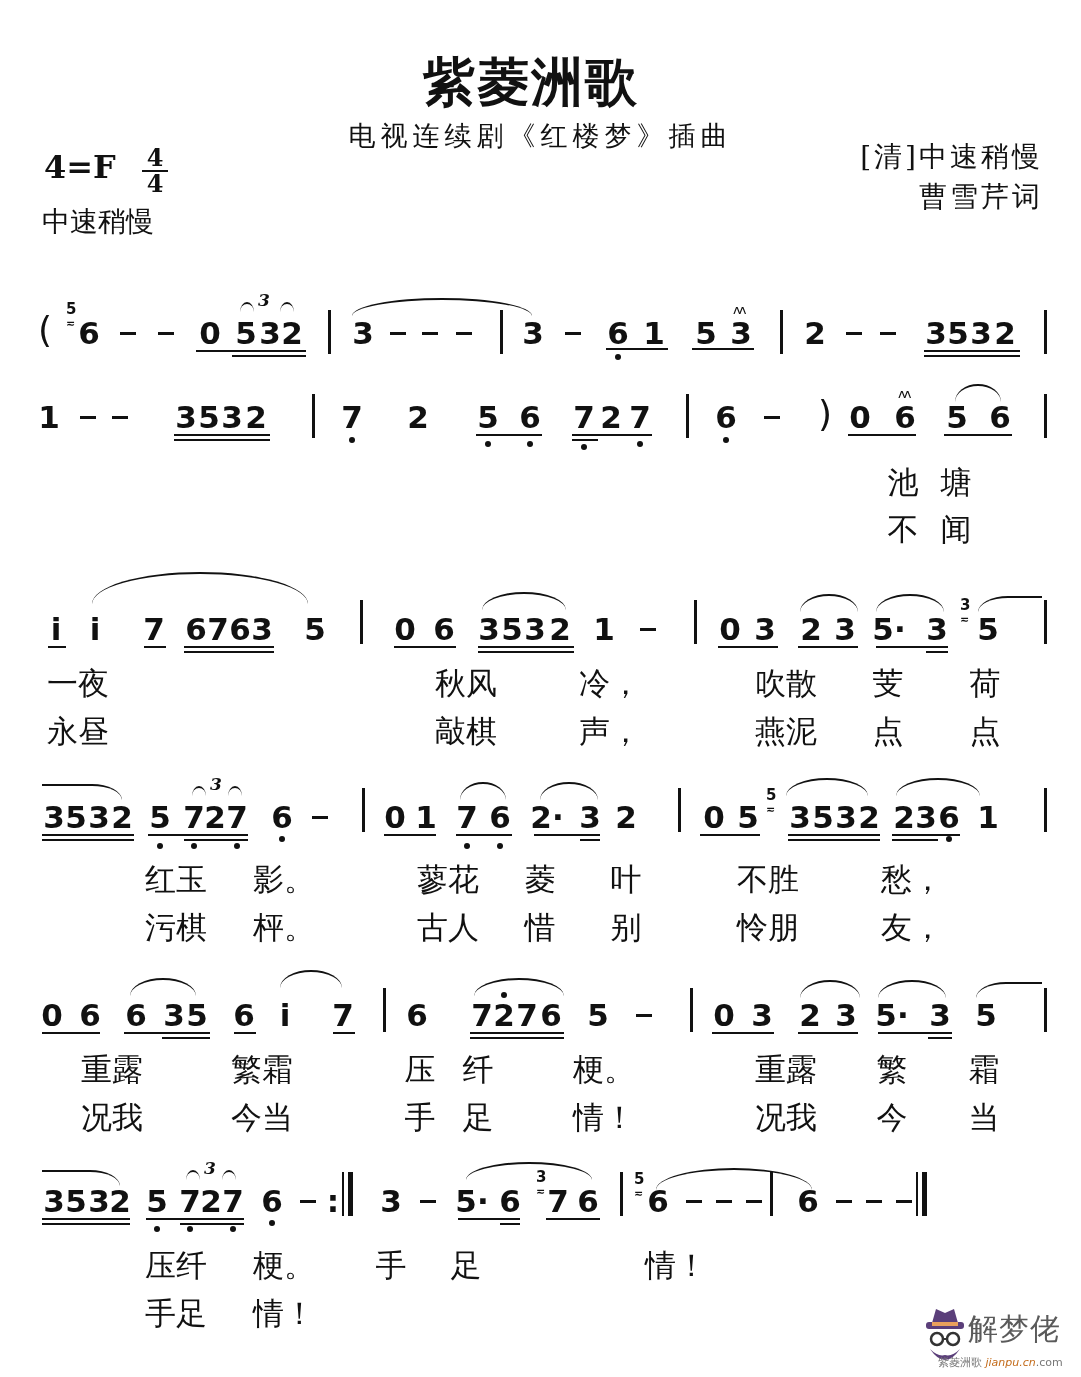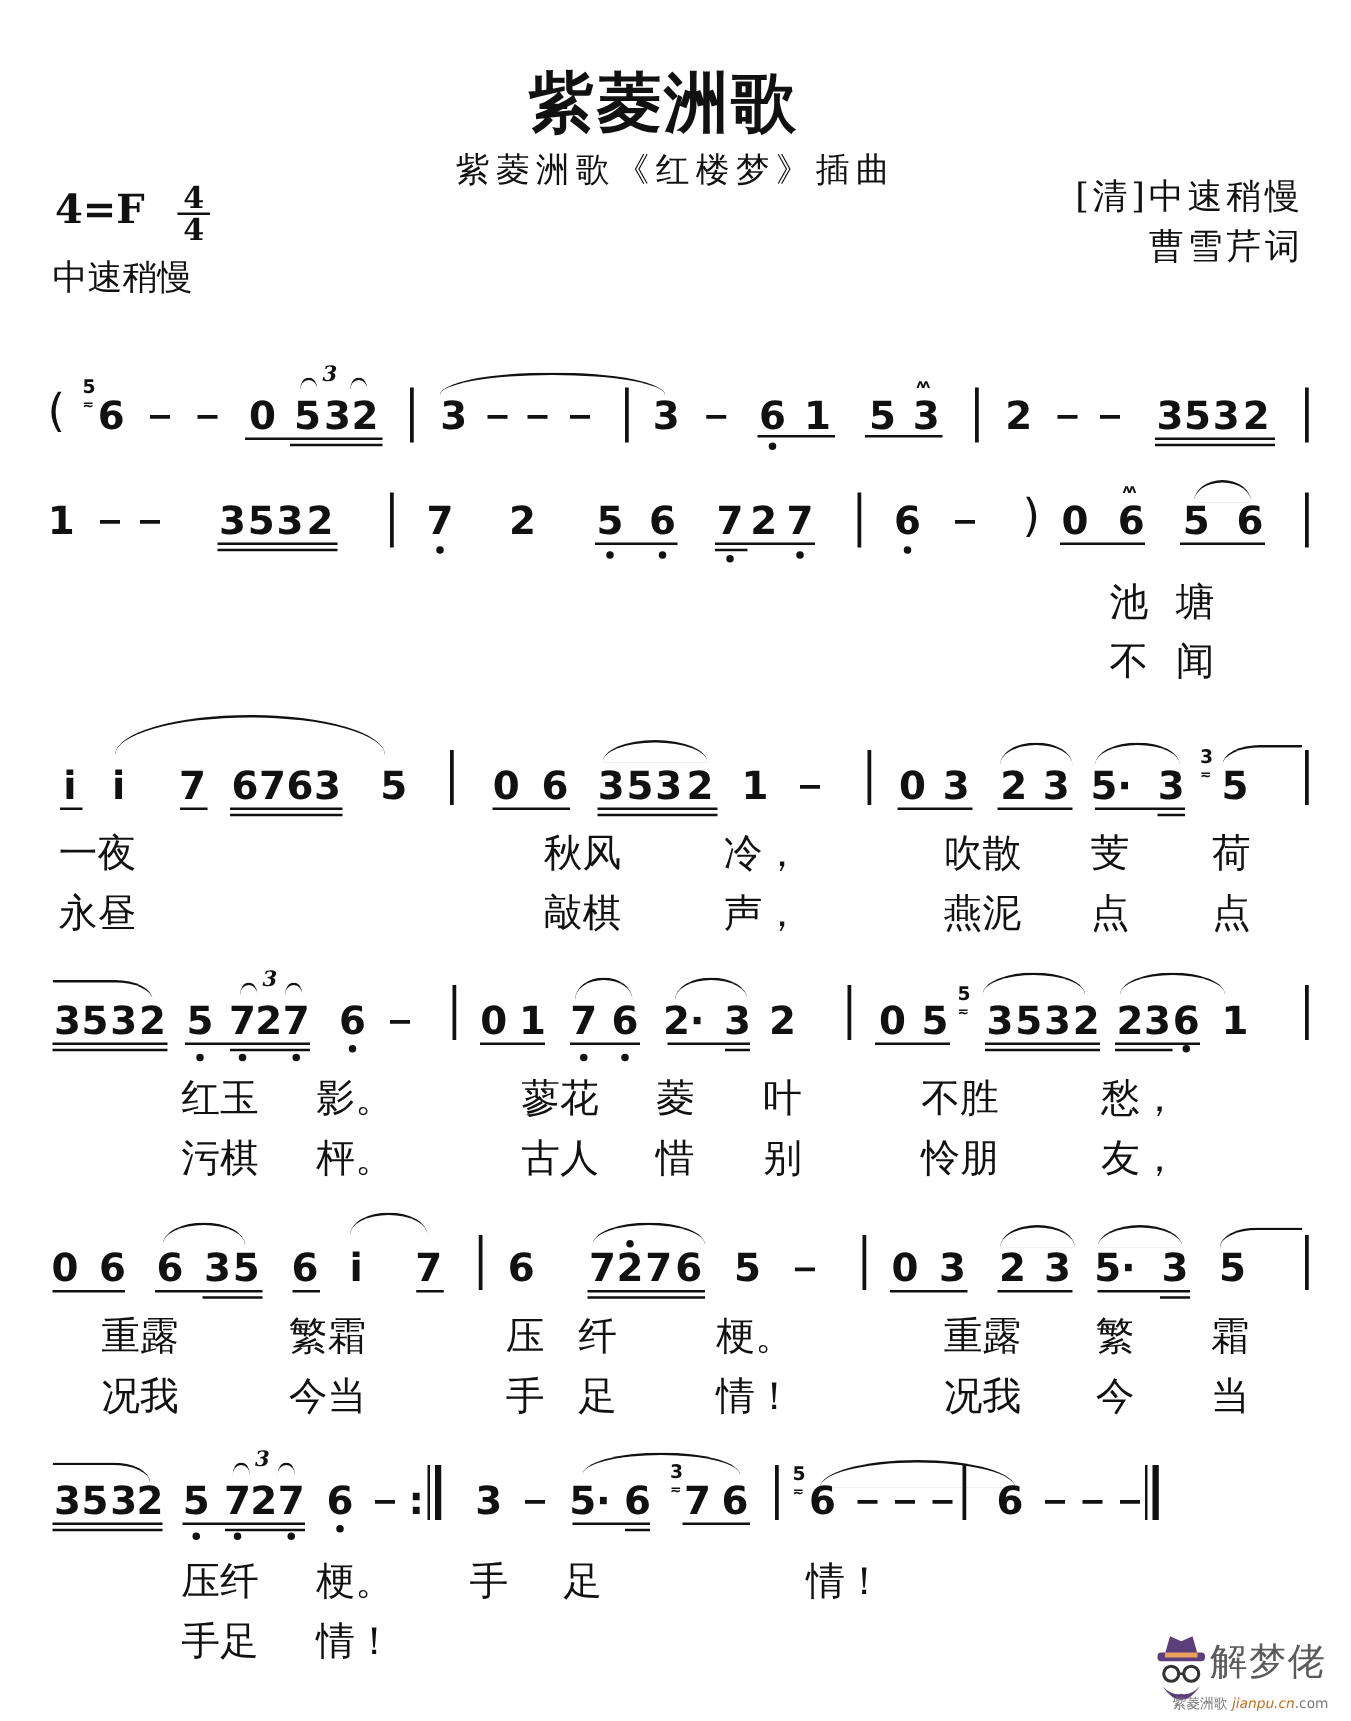--- a/index.html
+++ b/index.html
@@ -16,32 +16,32 @@
   .dash{position:absolute;height:3px;width:16px;background:#111;}
   .bar{position:absolute;width:3px;background:#111;height:44px;}
   .ul{position:absolute;height:2px;background:#111;}
   .dot{position:absolute;width:6px;height:6px;border-radius:50%;background:#111;}
   .lyric{position:absolute;font-size:31px;line-height:34px;transform:translateX(-50%);white-space:nowrap;}
   .grace{position:absolute;font-size:15px;font-weight:bold;line-height:15px;}
   .slur{position:absolute;border-top:2px solid #111;border-radius:50% 50% 0 0 / 100% 100% 0 0;height:16px;}
   .tie-open{position:absolute;border-top:2px solid #111;border-top-left-radius:30px 16px;height:14px;}
   .tie-close{position:absolute;border-top:2px solid #111;border-top-right-radius:30px 16px;height:14px;}
   .trip{position:absolute;font-size:17px;font-weight:bold;font-style:italic;font-family:"DejaVu Serif",serif;}
-  .trill{position:absolute;font-size:10px;font-weight:bold;letter-spacing:-2px;}
+  .trill{position:absolute;font-size:13px;font-weight:normal;letter-spacing:-2px;}
   .paren{position:absolute;font-size:36px;line-height:36px;}
   .wm{position:absolute;left:920px;top:1305px;width:160px;height:70px;}
   .wm .txt{position:absolute;left:48px;top:4px;font-size:30px;color:#5a5a5a;letter-spacing:1px;}
   .wm .sub{position:absolute;left:18px;top:50px;font-size:11px;color:#777;white-space:nowrap;}
   .wm .sub b{color:#c36b1a;font-weight:normal;font-style:italic;}
 </style>
 </head>
 <body>
 
 <div class="abs title">紫菱洲歌</div>
-<div class="abs subtitle">紫菱洲歌《红楼梦》插曲</div>
+<div class="abs subtitle">电视连续剧《红楼梦》插曲</div>
 <div class="abs key">4=F</div>
 <div class="abs meter">
   <span class="num">4</span>
   <span>4</span>
 </div>
 <div class="abs tempo">中速稍慢</div>
 <div class="abs credit" style="top:138px">[清]中速稍慢</div>
 <div class="abs credit" style="top:178px">曹雪芹词</div>
 
 <div>

